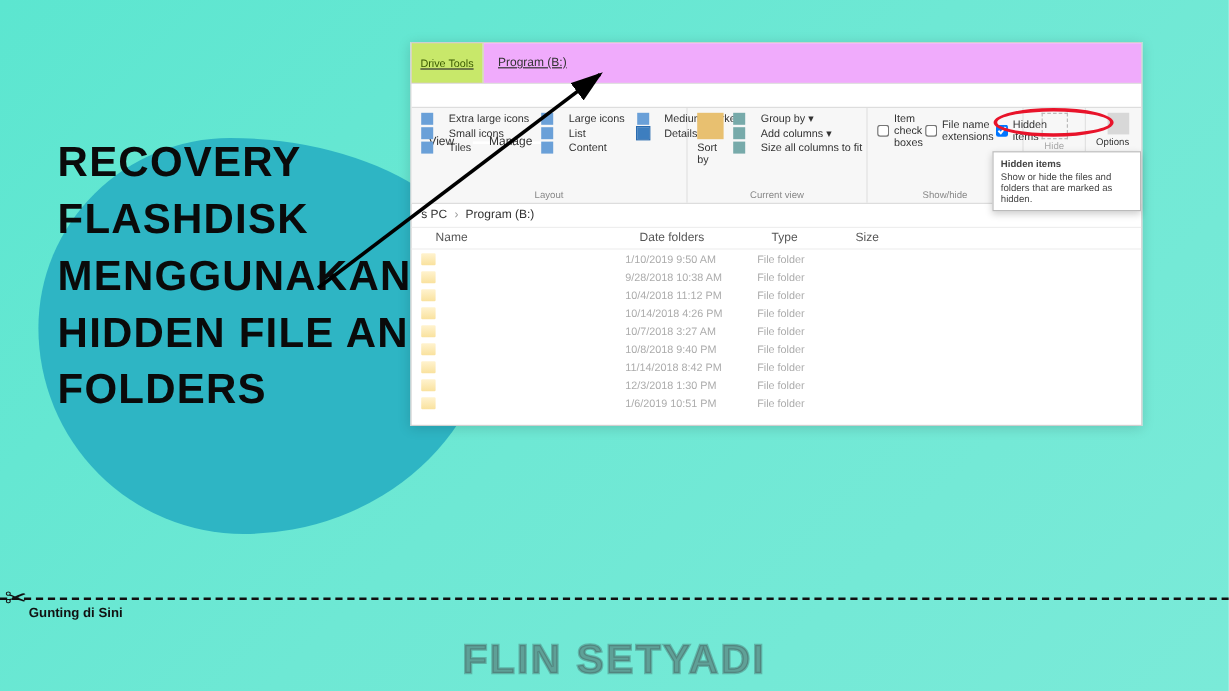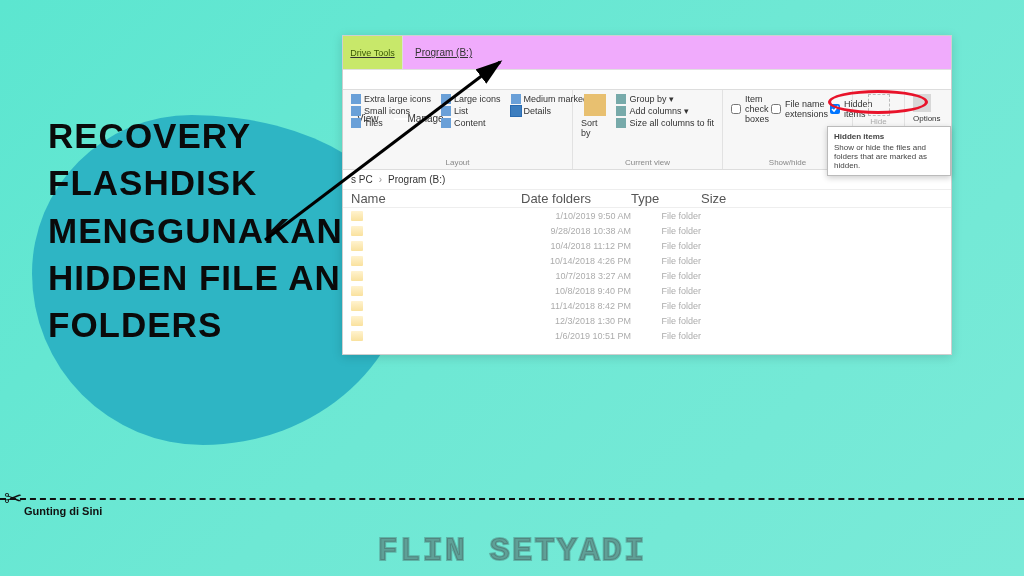--- a/index.html
+++ b/index.html
@@ -8,58 +8,58 @@
 
 .blob { position:absolute; left:32px; top:115px; width:380px; height:330px; background:#2eb5c4; border-radius:42% 58% 55% 45% / 48% 42% 58% 52%; }
 .headline { position:absolute; left:48px; top:112px; width:360px; font-weight:900; font-size:35px; line-height:1.35; letter-spacing:1px; color:#0a0a0a; font-family:Arial,Helvetica,sans-serif; }
 
 
 .cutline { position:absolute; left:0; right:0; top:498px; border-top:2px dashed #111; }
 .scissors { position:absolute; left:4px; top:486px; font-size:22px; color:#111; }
 .cutlabel { position:absolute; left:24px; top:505px; font-size:11px; color:#111; font-weight:600; }
 
 
-.watermark { position:absolute; left:50%; transform:translateX(-50%); bottom:6px; font-family:Liberation Mono, monospace; font-weight:900; font-size:34px; letter-spacing:2px; color:rgba(80,100,100,.55); -webkit-text-stroke:2px rgba(60,80,80,.35); }
+.watermark { position:absolute; left:50%; transform:translateX(-50%); bottom:6px; font-family:Liberation Sans, sans-serif; font-weight:900; font-size:34px; letter-spacing:2px; color:rgba(80,100,100,.55); -webkit-text-stroke:2px rgba(60,80,80,.35); }
 
 
 .explorer { position:absolute; left:342px; top:35px; width:610px; height:320px; background:#fff; border:1px solid #cfcfcf; box-shadow:0 2px 10px rgba(0,0,0,.15); font-size:10px; color:#333; }
 .tabstrip { height:34px; background:#f0abfc; border-bottom:1px solid #e0e0e0; display:flex;text-decoration:underline; }
 .drive-tab { width:60px; background:#c8e86a; color:#3a5a00; font-size:9px; display:flex; align-items:center; justify-content:center; border-right:1px solid #ddd; }
 .prog-tab { padding:0 12px; display:flex; align-items:center; font-size:10px; }
 .tabstrip2 { height:20px; background:#fff; display:flex; border-bottom:1px solid #ddd; }
 .subtab { padding:0 14px; display:flex; align-items:center; font-size:10px; border-right:1px solid #eee;margin-top:48px; }
 .subtab.active { background:#fff; border-bottom:2px solid #fff; }
 
 
 .ribbon { height:80px; background:#f7f7f7; border-bottom:1px solid #ddd; display:flex; }
 .group { border-right:1px solid #e2e2e2; padding:4px 8px 2px 8px; display:flex; flex-direction:column; justify-content:space-between; }
 .group-label { font-size:8px; color:#888; text-align:center; margin-top:2px; }
 .icongrid { display:grid; grid-template-columns:auto auto auto; gap:2px 10px; font-size:9px; }
-.ic { display:flex; align-items:flex-end; gap:3px; white-space:nowrap; }
+.ic { display:flex; align-items:flex-end; gap:13px; white-space:nowrap; }
 .icn { width:10px; height:10px; background:#6aa0d8; display:inline-block; }
 .icn.sel { background:#3d7ebf; outline:1px solid #2a6bb0; }
 .sortcol { display:flex; flex-direction:column; align-items:center; font-size:9px; }
 .sortcol .big { width:22px; height:22px; background:#e8c070; margin-bottom:2px; }
 .checks { display:flex; flex-direction:row; gap:2px; font-size:9px; }
 .chk { display:flex; align-items:center; gap:4px; }
 .chk input { width:10px; height:10px; }
 .hide-sel { display:flex; flex-direction:column; align-items:center; font-size:8px; color:#aaa; }
 .hide-sel .sq { width:22px; height:22px; border:1px dashed #bbb; margin-bottom:2px; }
-.opt { display:flex; flex-direction:column; align-items:flex-start; font-size:8px; }
+.opt { display:flex; flex-direction:column; align-items:flex-end; font-size:8px;margin-left:20px; }
 .opt .sq { width:18px; height:18px; background:#d8d8d8; margin-bottom:2px; }
 
 
 .crumb { height:20px; border-bottom:1px solid #eee; display:flex; align-items:center; padding:0 8px; font-size:10px; color:#333; gap:6px; }
 .crumb span.sep { color:#999; }
 
 
-.cols { display:grid; grid-template-columns:170px 110px 70px 50px; height:18px; border-bottom:1px solid #eee; font-size:13px; color:#555; align-items:center; padding-left:8px; }
+.cols { display:grid; grid-template-columns:170px 110px 70px 50px; height:18px; border-bottom:1px solid #eee; font-size:10px; color:#555; align-items:center; padding-left:20px; }
 .cols div { padding-right:6px; }
 .rows { padding-left:8px; }
-.row { display:grid; grid-template-columns:170px 110px 70px 50px; height:15px; font-size:9px; align-items:center; color:#666; opacity:.55;text-align:right; }
+.row { display:grid; grid-template-columns:170px 110px 70px 50px; height:15px; font-size:9px; align-items:center; color:#666; opacity:.55; }
 .row .nm { display:flex; align-items:center; gap:4px; }
 .fld { width:12px; height:10px; background:linear-gradient(#ffe9a8,#f5c94e); border-radius:1px; display:inline-block; }
 
 
 .redcircle { position:absolute; width:100px; height:24px; border:3px solid #e8132a; border-radius:50%/50%; left:485px; top:54px; pointer-events:none; }
 
 
 .arrow { position:absolute; left:255px; top:50px; pointer-events:none; }
 
 

